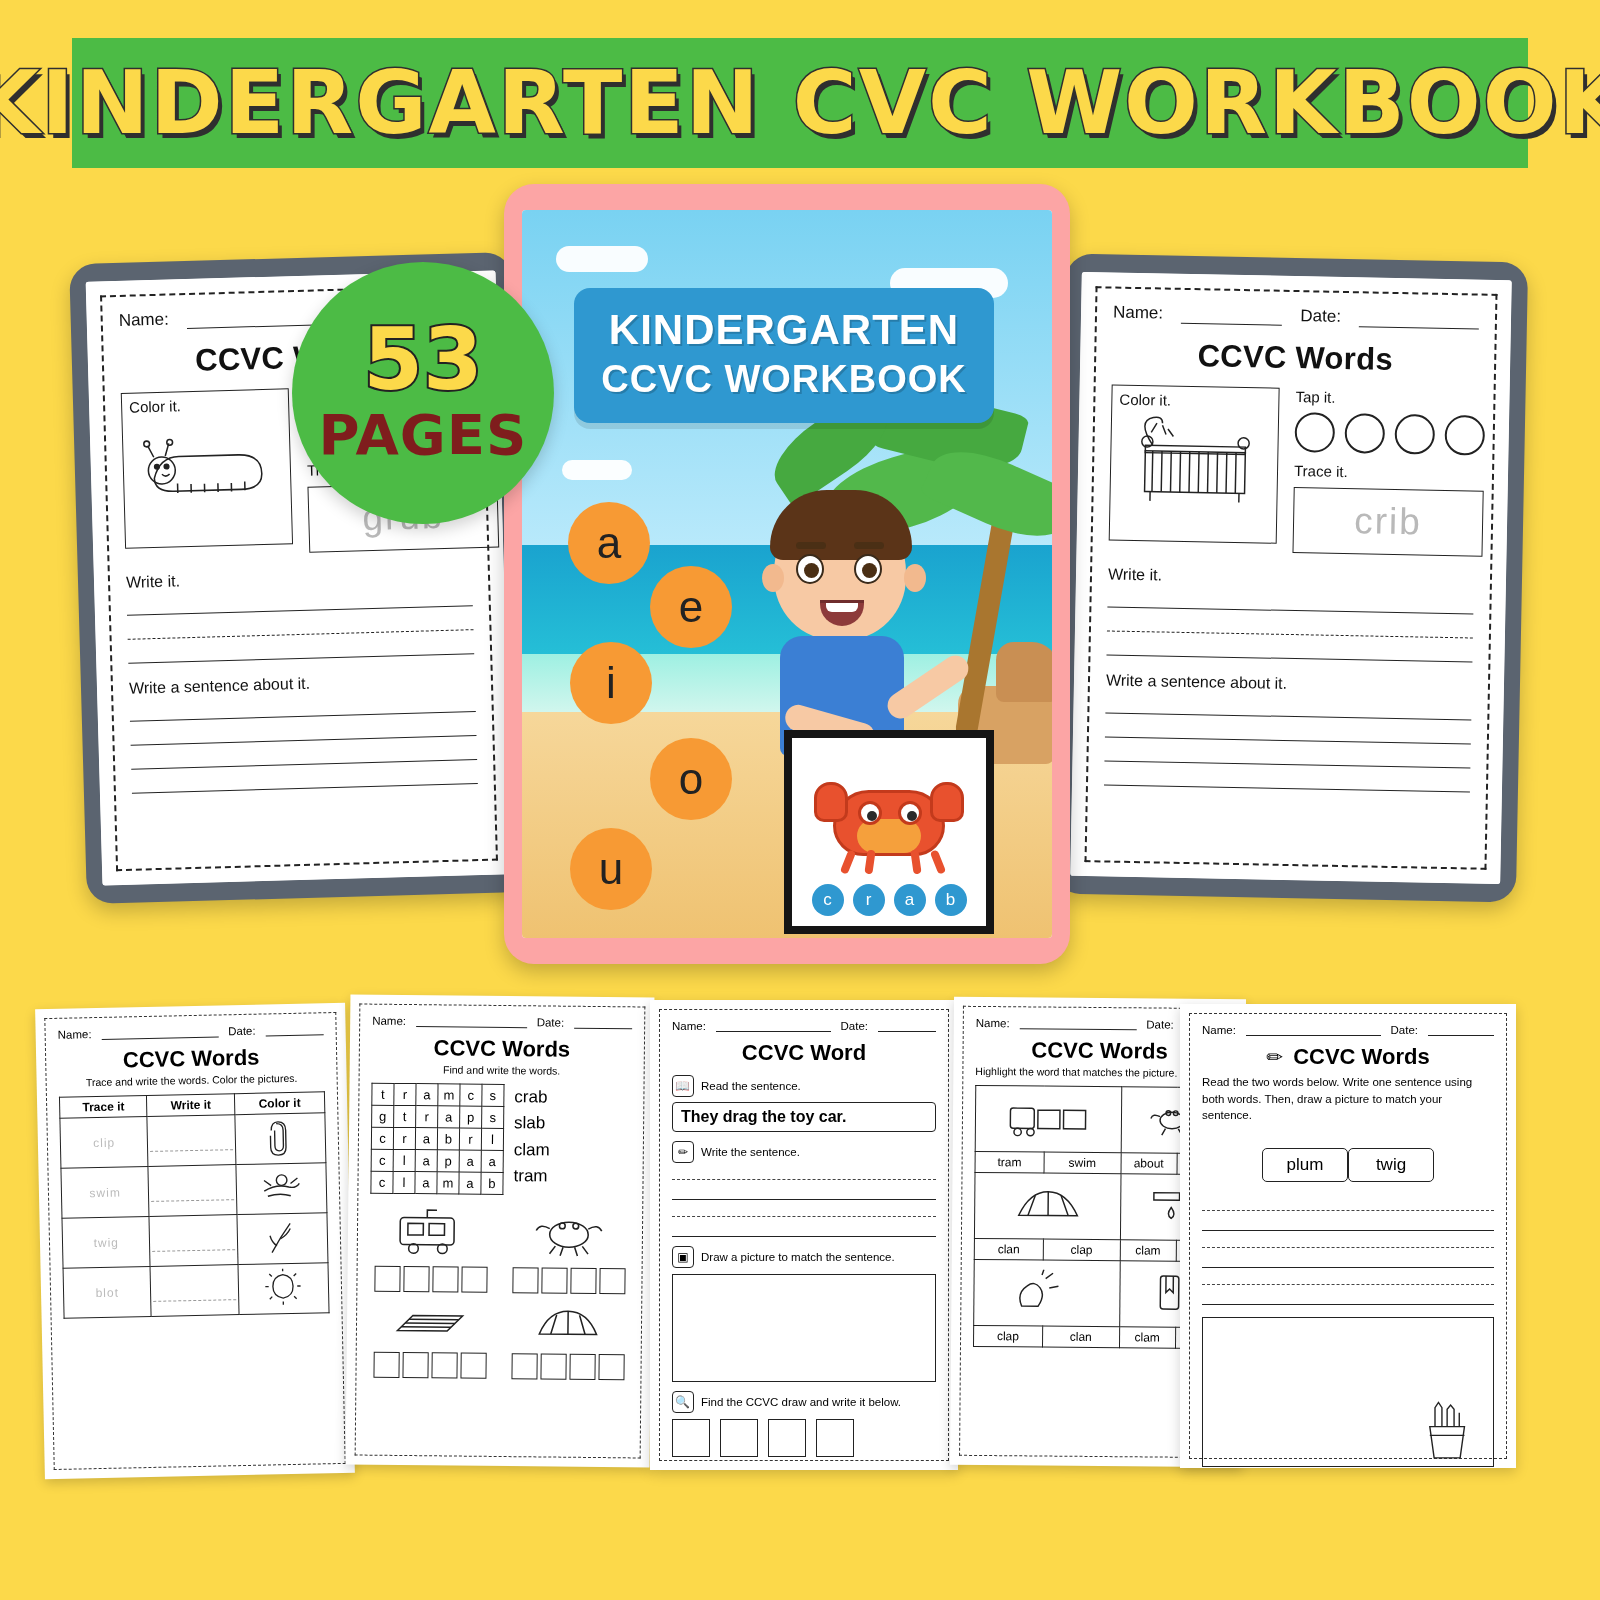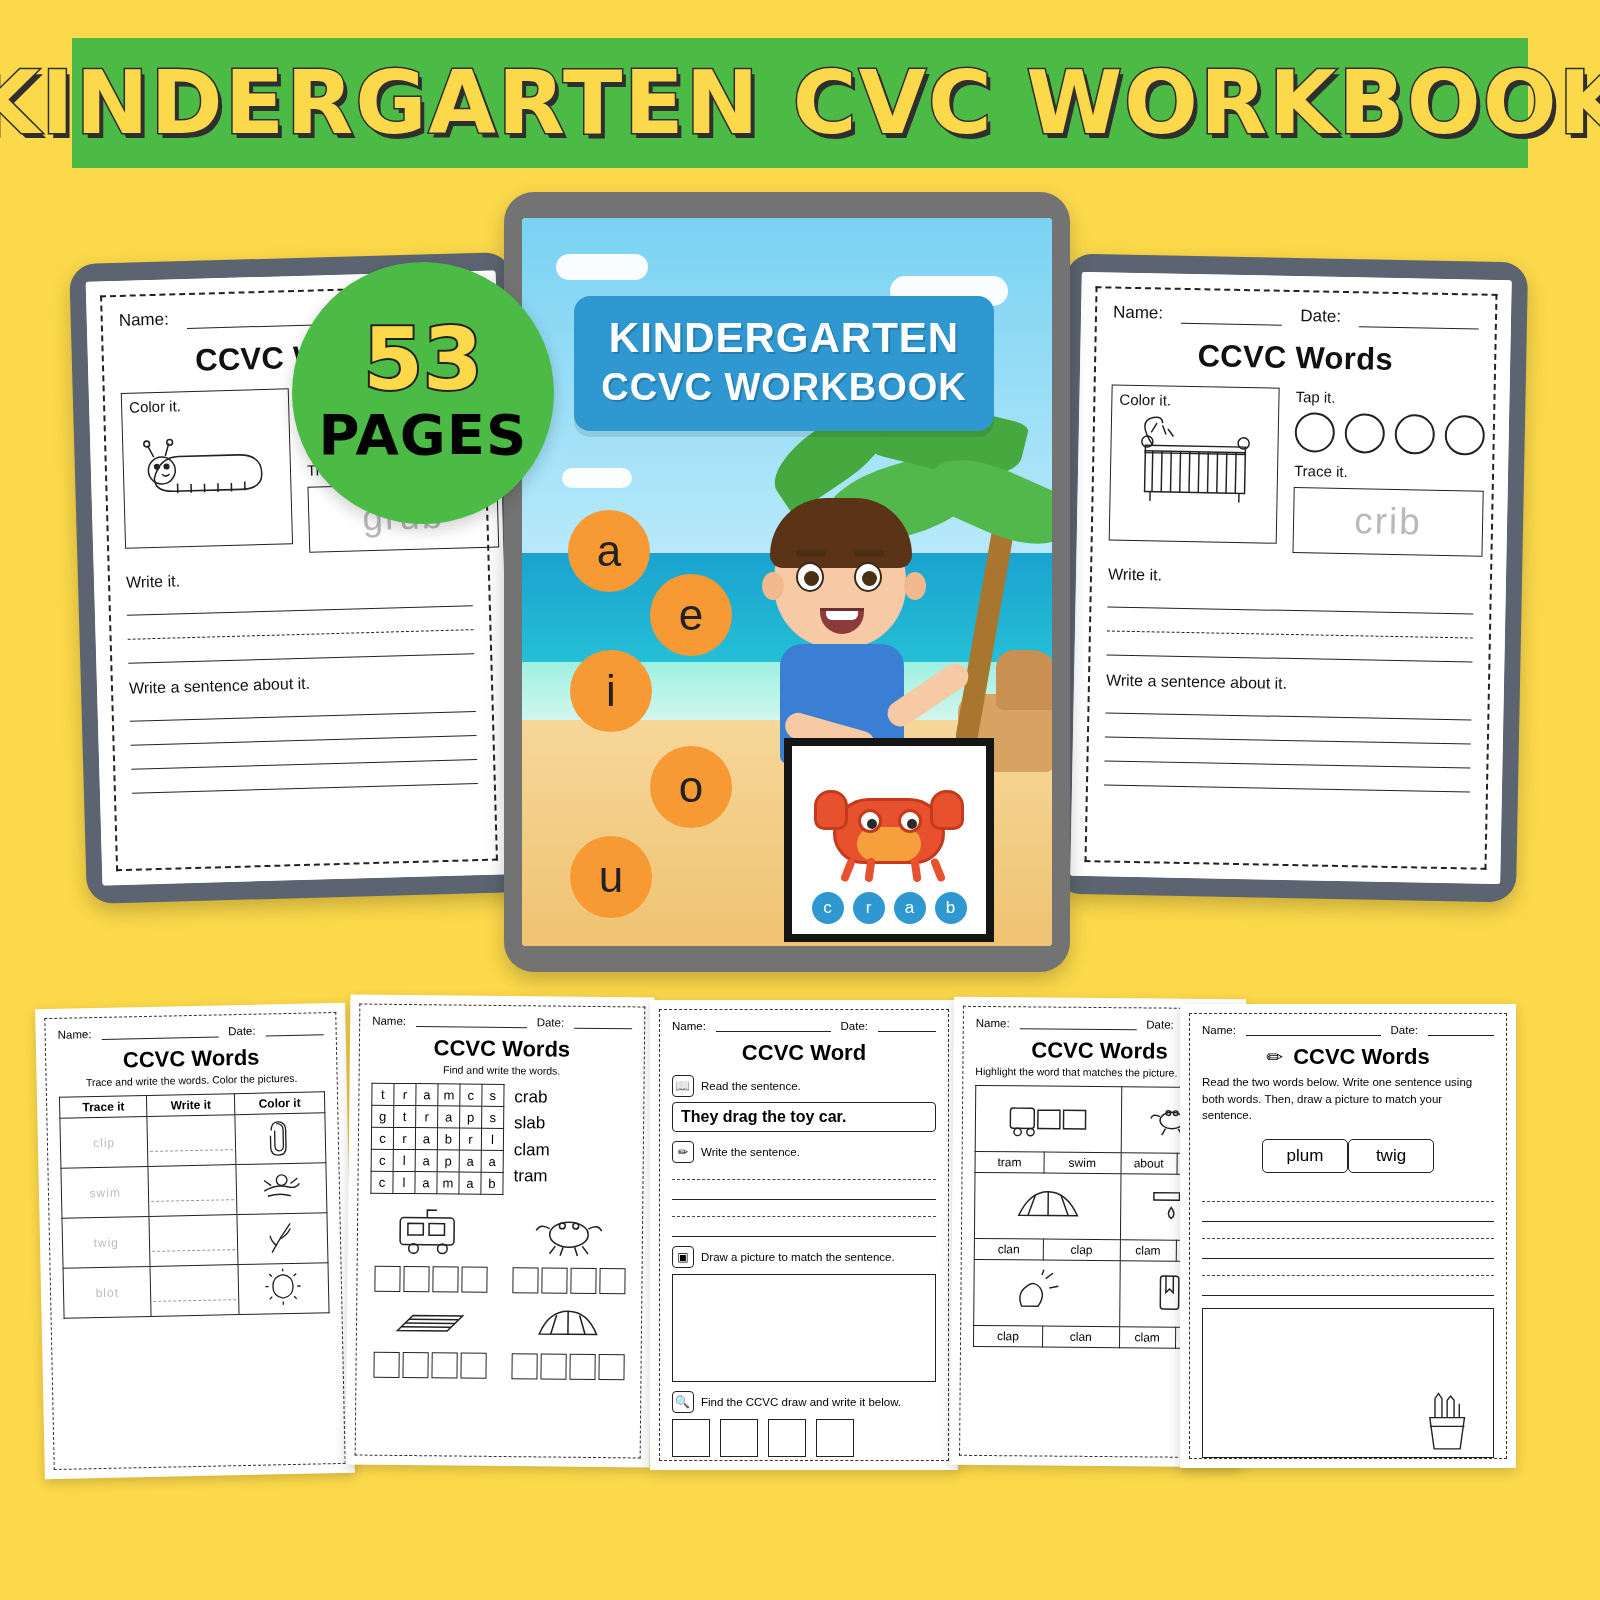--- a/index.html
+++ b/index.html
@@ -51,23 +51,23 @@
 
   
   #tablet-right {
     left: 1060px; top: 258px; width: 462px; height: 640px;
     transform: rotate(1.1deg);
   }
   #tablet-right .screen { left: 16px; top: 18px; right: 16px; bottom: 18px; border-radius: 3px; }
 
   
   #tablet-center {
-    left: 504px; top: 192px; width: 566px; height: 780px;
+    left: 504px; top: 184px; width: 566px; height: 780px;
     border-radius: 30px;
-    background: #737373;
+    background: #fca5a5;
     z-index: 6;
   }
   #tablet-center .screen { left: 18px; top: 26px; right: 18px; bottom: 26px; border-radius: 4px; }
 
   
   .ws {
     position: absolute; inset: 0; background: #fff;
     padding: 16px;
     font-family: "Liberation Sans", sans-serif;
     color: #111;
@@ -212,21 +212,21 @@
     display: flex; flex-direction: column; align-items: center; justify-content: center;
     box-shadow: 0 6px 16px rgba(0,0,0,.18);
   }
   .badge-num {
     font-family: "DejaVu Sans", sans-serif; font-weight: bold; font-size: 86px;
     color: #FCD94A; -webkit-text-stroke: 4px #222; paint-order: stroke fill;
     line-height: .95;
   }
   .badge-txt {
     font-family: "DejaVu Sans", sans-serif; font-weight: bold; font-size: 56px;
-    color: #000000; letter-spacing: 1px; margin-top: 2px;
+    color: #7f1d1d; letter-spacing: 1px; margin-top: 2px;
   }
 
   
   .sheet {
     position: absolute; background: #fff; box-shadow: 0 4px 12px rgba(0,0,0,.18);
     overflow: hidden;
   }
   .sheet-b { position: absolute; inset: 9px; border: 1.6px dashed #333; }
   .sheet-pad { position: absolute; inset: 20px 22px; }
   .mini-name { display: flex; gap: 10px; font-size: 11.5px; align-items: flex-end; }
@@ -835,21 +835,21 @@
     <div class="mini-name">
       <span>Name:</span>
       <span class="mini-u"></span>
       <span>Date:</span>
       <span class="mini-u" style="flex:0 0 66px"></span>
     </div>
     <div style="display:flex; align-items:center; justify-content:center; gap:10px; margin:8px 0 4px;">
       <span style="font-size:20px">✏</span>
       <span class="mini-h" style="margin:0">CCVC Words</span>
     </div>
-    <div style="font-size:11.5px; line-height:1.45; margin-bottom:15px;">Read the two words below. Write one sentence using both words. Then, draw a picture to match your sentence.</div>
+    <div style="font-size:11.5px; line-height:1.45; margin-bottom:24px;">Read the two words below. Write one sentence using both words. Then, draw a picture to match your sentence.</div>
     <div style="display:flex; gap:0; justify-content:center;">
       <span class="word-pill">plum</span>
       <span class="word-pill">twig</span>
     </div>
     <div style="margin-top:12px;">
       <div class="mini-dash"></div>
       <div class="mini-solid"></div>
       <div class="mini-dash"></div>
       <div class="mini-solid"></div>
       <div class="mini-dash"></div>

